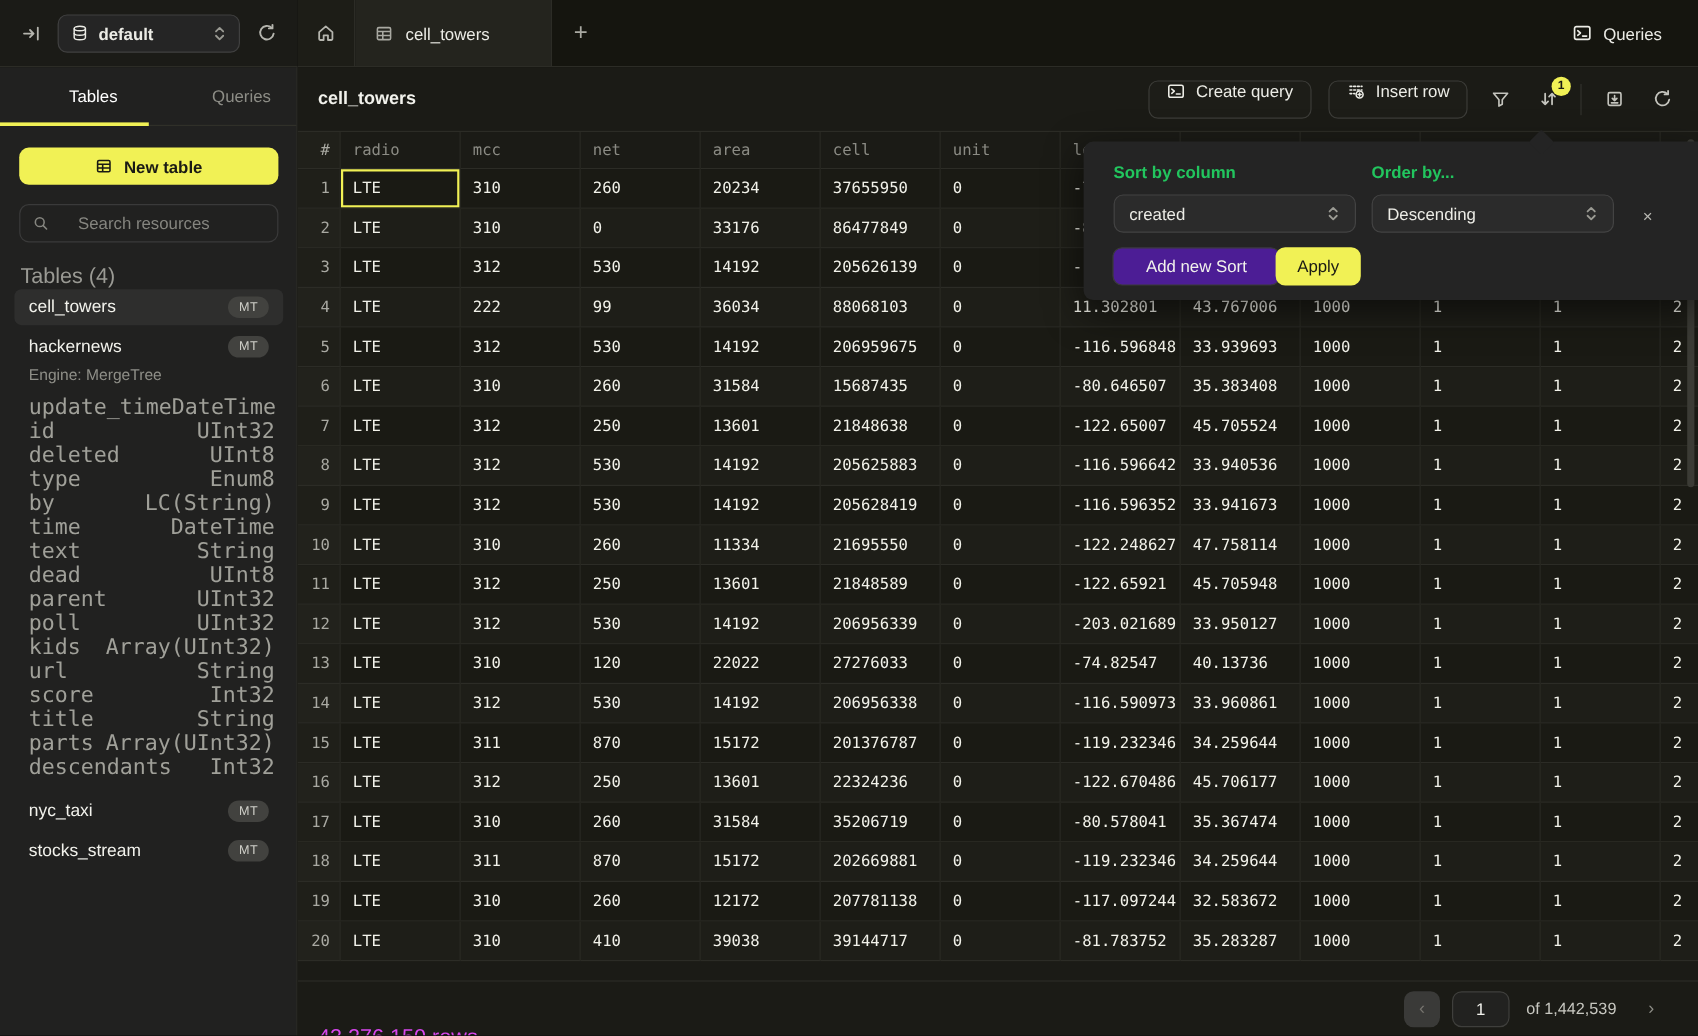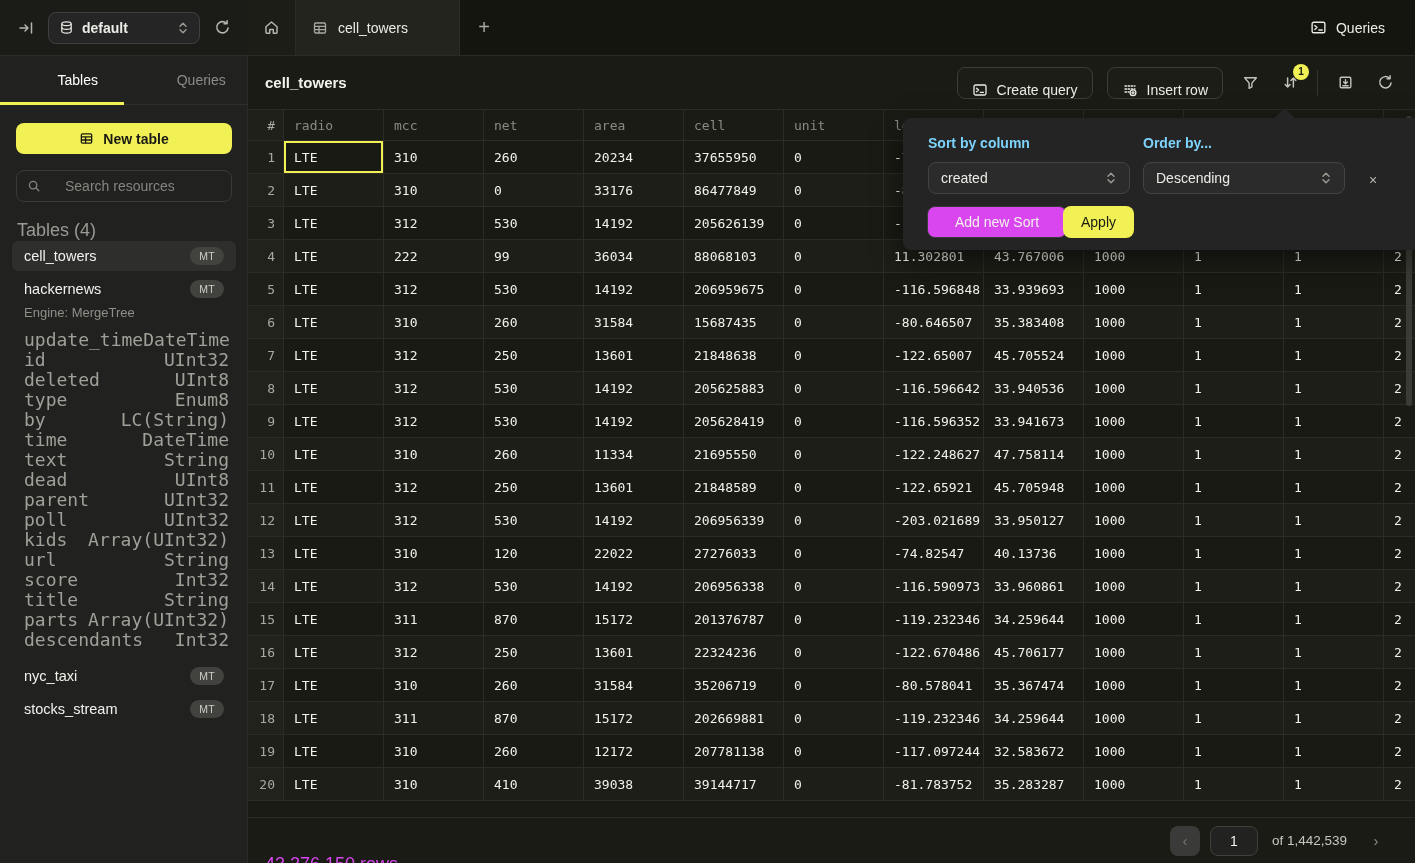--- a/index.html
+++ b/index.html
@@ -54,21 +54,21 @@
   .engine-line{ position:absolute; left:24px; top:249px; font-size:13px; color:#8f8f88; }
 
   .schema-list{ position:absolute; left:24px; top:273px; width:205px; }
   .schema-row{ display:flex; justify-content:space-between; height:20px; align-items:center; font-family:"DejaVu Sans Mono", monospace; font-size:18px; color:#a0a099; }
 
   
   .main{ position:absolute; left:248px; top:56px; width:1167px; height:807px; background:var(--bg-main); overflow:hidden; }
   .toolbar{ position:absolute; left:0; top:0; width:100%; height:54px; border-bottom:1px solid var(--border); display:flex; align-items:center; padding:0 17px; }
   .main-title{ font-size:15px; font-weight:bold; color:#f2f2ec; }
   .toolbar-right{ margin-left:auto; display:flex; align-items:center; gap:14px; }
-  .tb-btn{ height:32px; display:flex; align-items:flex-end; gap:9px; padding:0 14px; border:1px solid var(--btn-border); border-radius:8px; background:#1d1d18; color:#ecece6; cursor:pointer; white-space:nowrap; }
+  .tb-btn{ height:32px; display:flex; align-items:flex-start; gap:9px; padding:0 14px; border:1px solid var(--btn-border); border-radius:8px; background:#1d1d18; color:#ecece6; cursor:pointer; white-space:nowrap; }
   .tb-icon{ position:relative; color:#c4c4bd; display:flex; align-items:center; justify-content:center; width:26px; height:26px; cursor:pointer; }
   .sort-badge{ position:absolute; top:-6px; right:-6px; width:16px; height:16px; border-radius:50%; background:var(--yellow); color:#1a1a14; font-size:10px; font-weight:bold; display:flex; align-items:center; justify-content:center; }
   .tb-divider{ width:1px; height:26px; background:#33332e; }
 
   
   .grid{ position:absolute; left:0; top:54px; width:1236px; }
   .grow{ display:flex; height:33px; }
   .ghead{ height:31px; }
   .gcell{ flex:none; width:100px; height:100%; border-right:1px solid var(--border); border-bottom:1px solid var(--border); display:flex; align-items:center; padding:0 10px; font-family:"DejaVu Sans Mono", monospace; font-size:13px; color:#f2f2ea; overflow:hidden; white-space:nowrap; }
   .gcell.idxcol{ width:36px; justify-content:flex-end; padding:0 8px 0 2px; background:#20201a; color:#a9a9a2; }
@@ -87,26 +87,26 @@
   .rowcount{ font-size:18px; color:#d946ef;margin-top:47px; }
   .pager{ margin-left:auto; display:flex; align-items:center; gap:10px; }
   .pg-btn{ width:30px; height:30px; border-radius:8px; display:flex; align-items:center; justify-content:center; color:#8d8d86; font-size:15px; cursor:pointer; }
   .pg-btn.disabled{ background:#3a3a38; color:#77756f; }
   .pg-input{ width:48px; height:30px; background:#222220; border:1px solid #3f3f3c; border-radius:8px; color:#f2f2ec; text-align:center; font-size:14px; font-family:"Liberation Sans",sans-serif; outline:none; }
   .pg-total{ font-size:13.5px; color:#c7c7c0; margin:0 4px; }
 
   
   .popover{ position:absolute; left:903px; top:118px; width:512px; height:132px; background:#242424; border-radius:8px 0 0 8px; box-shadow:0 10px 30px rgba(0,0,0,.55); z-index:20; }
   .popover .caret{ position:absolute; left:374px; top:-7px; width:15px; height:15px; background:#242424; transform:rotate(45deg); border-radius:2px; }
-  .pop-label{ position:absolute; font-size:14px; font-weight:bold; color:#7dd3fc; }
+  .pop-label{ position:absolute; font-size:14px; font-weight:bold; color:#22c55e; }
   .pop-select{ position:absolute; height:32px; width:202px; background:#2b2b2b; border:1px solid #434343; border-radius:8px; display:flex; align-items:center; padding:0 12px; color:#ecece6; cursor:pointer; }
   .pop-select .chev{ margin-left:auto; color:#9a9a93; }
   .pop-close{ position:absolute; left:460px; top:52px; color:#b8b8b2; font-size:14px; cursor:pointer; width:20px; height:20px; display:flex; align-items:center; justify-content:center; }
   .pop-btn{ position:absolute; top:88px; height:32px; border-radius:8px; display:flex; align-items:center; justify-content:center; padding:0 16px; cursor:pointer; }
-  .pop-btn.secondary{ left:24px; width:140px; background:#d946ef; border:1px solid #3a3a3a; color:#f2f2ec; }
+  .pop-btn.secondary{ left:24px; width:140px; background:#4c1d95; border:1px solid #3a3a3a; color:#f2f2ec; }
   .pop-btn.primary{ left:160px; width:71px; background:var(--yellow); color:#1a1a14; }
 
   svg{ display:block; }
 </style>
 </head>
 <body>
 
 <div class="app">
 
   <div class="topbar">

